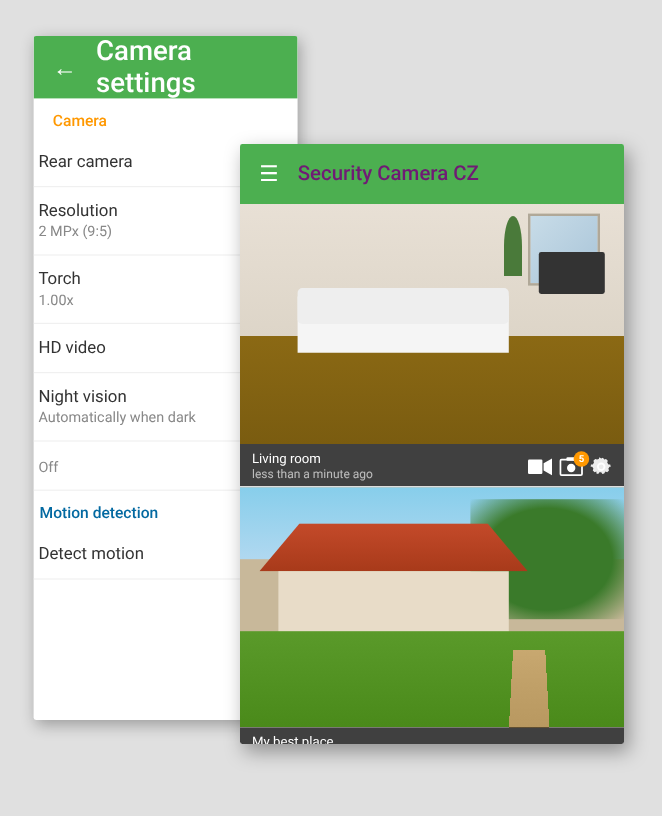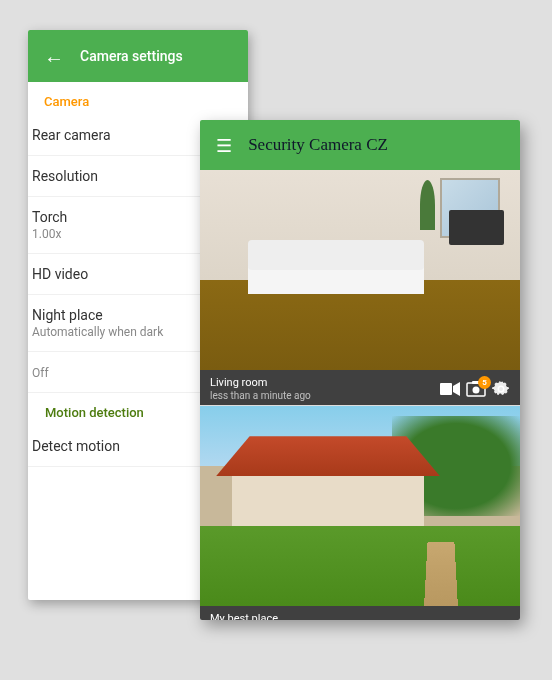--- a/index.html
+++ b/index.html
@@ -36,21 +36,21 @@
     }
 
     .settings-header .back-icon {
       color: #fff;
       font-size: 20px;
       cursor: pointer;
     }
 
     .settings-header .header-title {
       color: #fff;
-      font-size: 14px;
+      font-size: 23px;
       font-weight: 500;
     }
 
     .settings-body {
       padding: 0;
     }
 
     .settings-section-label {
       color: #ff9800;
       font-size: 13px;
@@ -70,25 +70,24 @@
       font-weight: 400;
     }
 
     .settings-item .item-subtitle {
       font-size: 12px;
       color: #888;
       margin-top: 2px;
     }
 
     .motion-section-label {
-      color: #4d7c0f;
+      color: #0369a1;
       font-size: 13px;
       font-weight: 500;
       padding: 12px 16px 6px 5px;
-      margin-left: 12px;
     }
 
     
     .security-panel {
       position: absolute;
       left: 200px;
       top: 120px;
       width: 320px;
       height: 500px;
       background: #fff;
@@ -107,24 +106,23 @@
       gap: 16px;
     }
 
     .security-header .menu-icon {
       color: #fff;
       font-size: 18px;
       cursor: pointer;
     }
 
     .security-header .security-title {
-      color: #0f172a;
+      color: #701a75;
       font-size: 17px;
       font-weight: 500;
-      font-family: Liberation Serif, serif;
     }
 
     
     .camera-card {
       border-bottom: 1px solid #ddd;
     }
 
     .camera-preview {
       width: 100%;
       height: 200px;
@@ -327,33 +325,34 @@
   </div>
   <div class="settings-body">
     <div class="settings-section-label">Camera</div>
 
     <div class="settings-item">
       <div class="item-title">Rear camera</div>
     </div>
 
     <div class="settings-item">
       <div class="item-title">Resolution</div>
+      <div class="item-subtitle">2 MPx (9:5)</div>
     </div>
 
     <div class="settings-item">
       <div class="item-title">Torch</div>
       <div class="item-subtitle">1.00x</div>
     </div>
 
     <div class="settings-item">
       <div class="item-title">HD video</div>
     </div>
 
     <div class="settings-item">
-      <div class="item-title">Night place</div>
+      <div class="item-title">Night vision</div>
       <div class="item-subtitle">Automatically when dark</div>
     </div>
 
     <div class="settings-item">
       <div class="item-subtitle">Off</div>
     </div>
 
     <div class="motion-section-label">Motion detection</div>
 
     <div class="settings-item">

